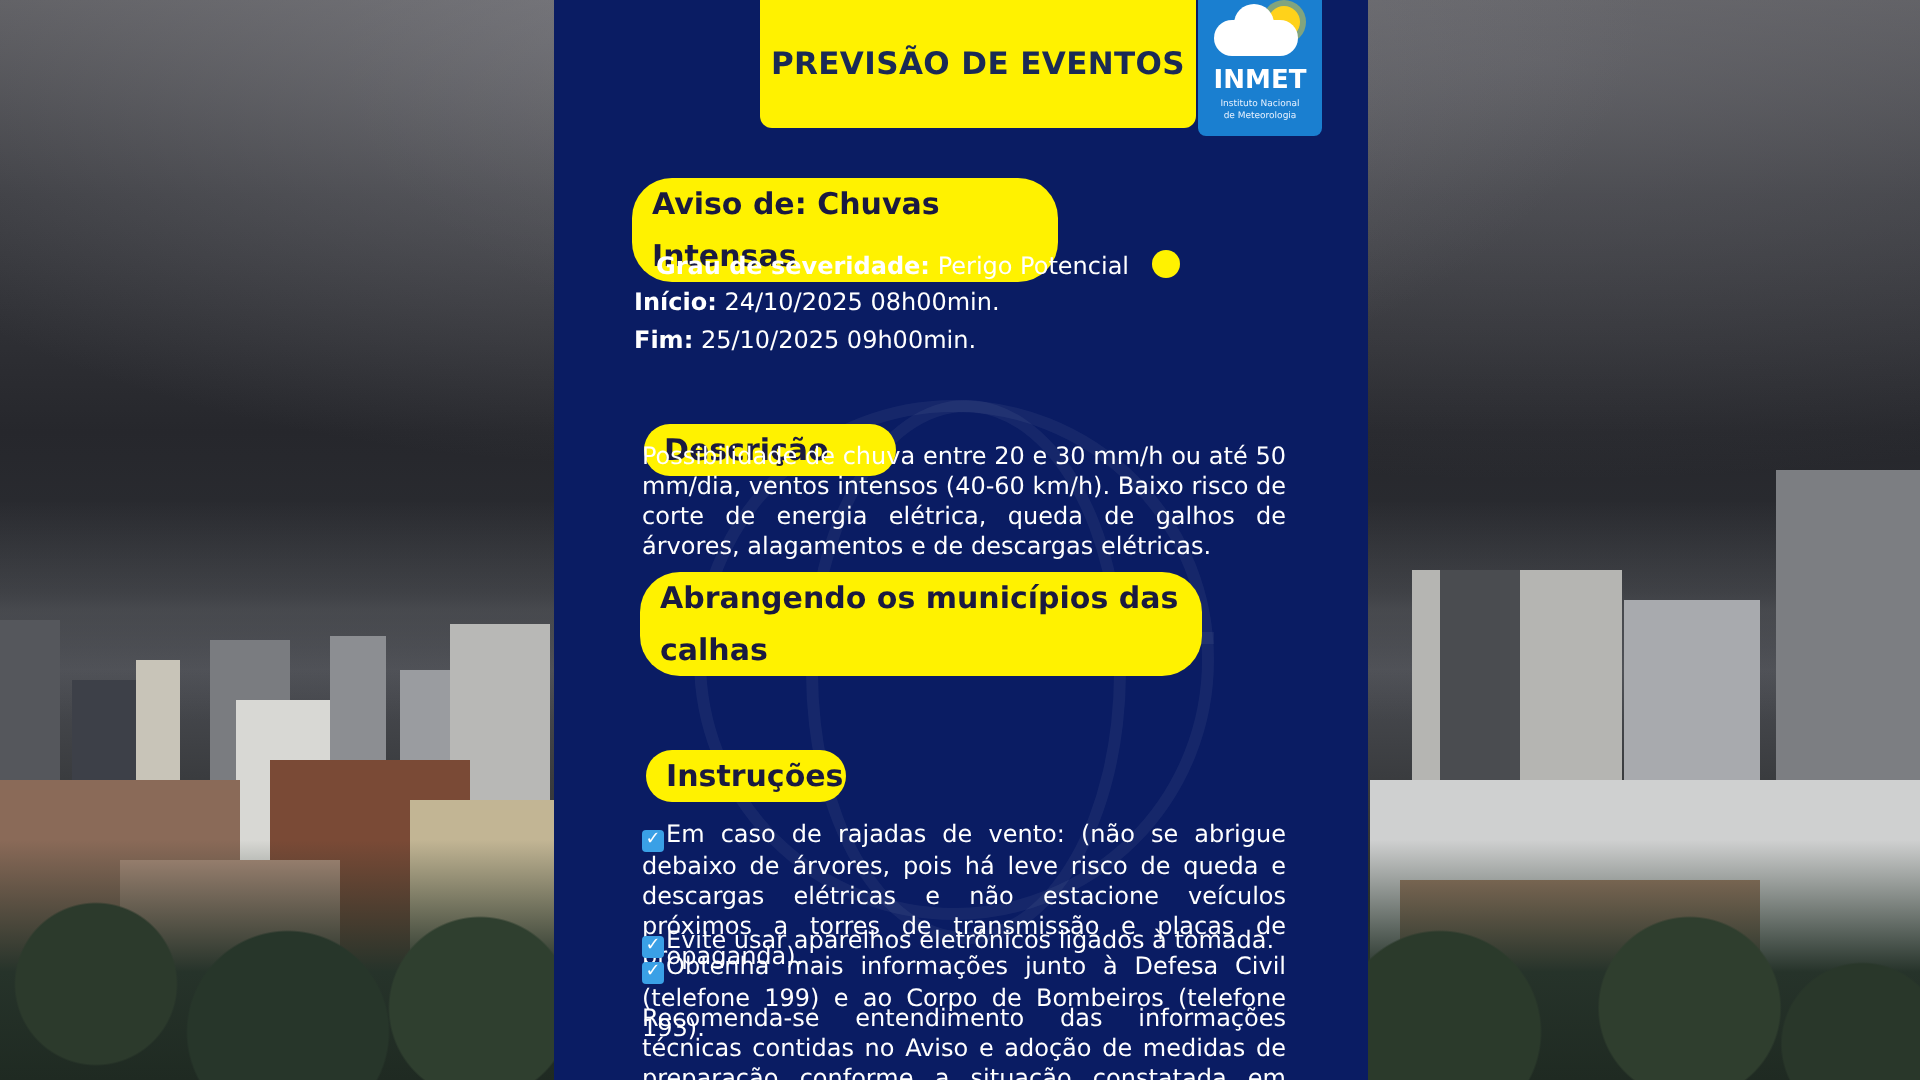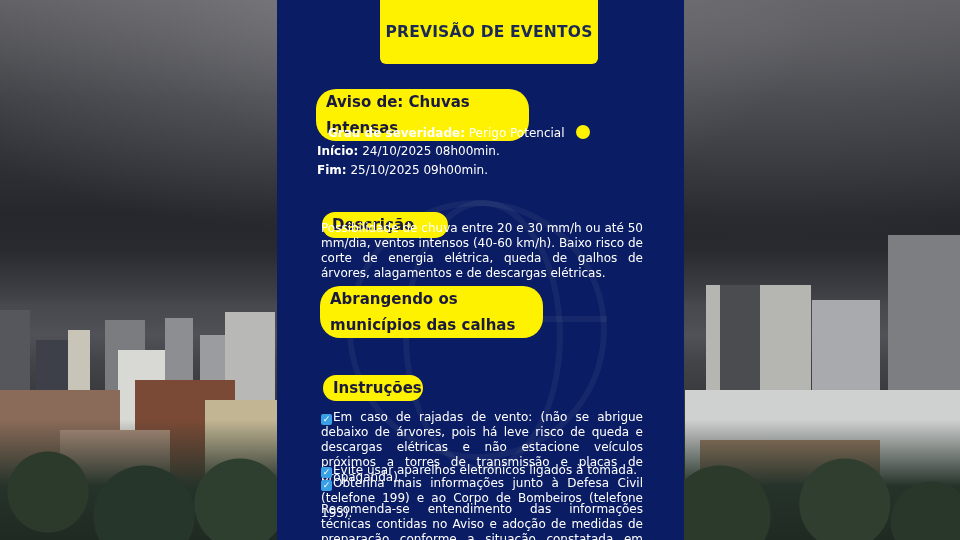--- a/index.html
+++ b/index.html
@@ -119,41 +119,50 @@
   <div class="trees"></div>
 </div>
 
 <div class="panel">
   <div class="watermark"></div>
 
   <div class="header">
     <div class="title-box">
       <span>PREVISÃO DE EVENTOS</span>
     </div>
+    <div class="logo-inmet">
+      <div class="sun"></div>
+      <div class="cloud"></div>
+      <div class="name">INMET</div>
+      <div class="sub">
+        <div>Instituto Nacional</div>
+        <div>de Meteorologia</div>
+      </div>
+    </div>
   </div>
 
   <div class="pill" style="left:39px;top:89px;width:213px;">Aviso de: Chuvas Intensas</div>
   <div class="txt" style="left:40px;top:125px;padding-left:11px;">
     <b>Grau de severidade:</b>
     <span>Perigo Potencial</span>
     <span class="dot"></span>
   </div>
   <div class="txt" style="left:40px;top:144px;">
     <b>Início:</b>
     <span>24/10/2025 08h00min.</span>
   </div>
   <div class="txt" style="left:40px;top:163px;">
     <b>Fim:</b>
     <span>25/10/2025 09h00min.</span>
   </div>
 
   <div class="pill" style="left:45px;top:188px;width:126px;margin-top:24px;">Descrição</div>
   <div class="txt just" style="left:44px;top:221px;width:322px;">Possibilidade de chuva entre 20 e 30 mm/h ou até 50 mm/dia, ventos intensos (40-60 km/h). Baixo risco de corte de energia elétrica, queda de galhos de árvores, alagamentos e de descargas elétricas.</div>
 
-  <div class="pill" style="left:43px;top:286px;width:223px;">Abrangendo os municípios das calhas</div>
+  <div class="pill" style="left:43px;top:286px;width:281px;">Abrangendo os municípios das calhas</div>
 
   <div class="pill" style="left:46px;top:375px;width:100px;">Instruções</div>
   <div class="txt just" style="left:44px;top:410px;width:322px;">
     <span class="chk">✓</span><span>Em caso de rajadas de vento: (não se abrigue debaixo de árvores, pois há leve risco de queda e descargas elétricas e não estacione veículos próximos a torres de transmissão e placas de propaganda).</span>
   </div>
   <div class="txt just" style="left:44px;top:463px;width:322px;">
     <span class="chk">✓</span><span>Evite usar aparelhos eletrônicos ligados à tomada.</span>
   </div>
   <div class="txt just" style="left:44px;top:476px;width:322px;">
     <span class="chk">✓</span><span>Obtenha mais informações junto à Defesa Civil (telefone 199) e ao Corpo de Bombeiros (telefone 193).</span>

